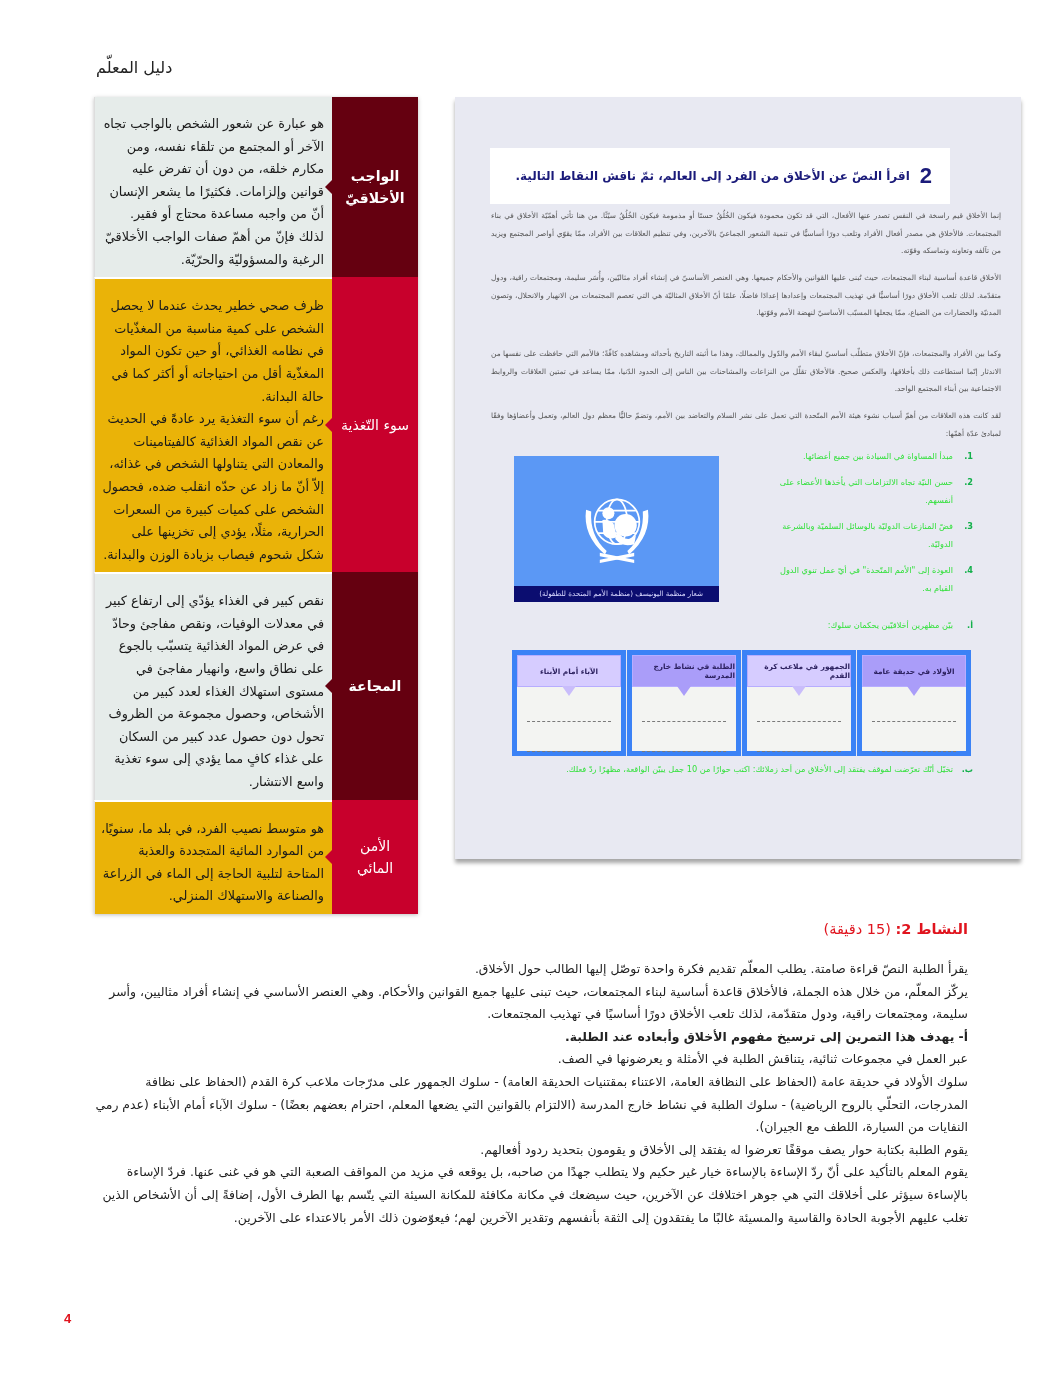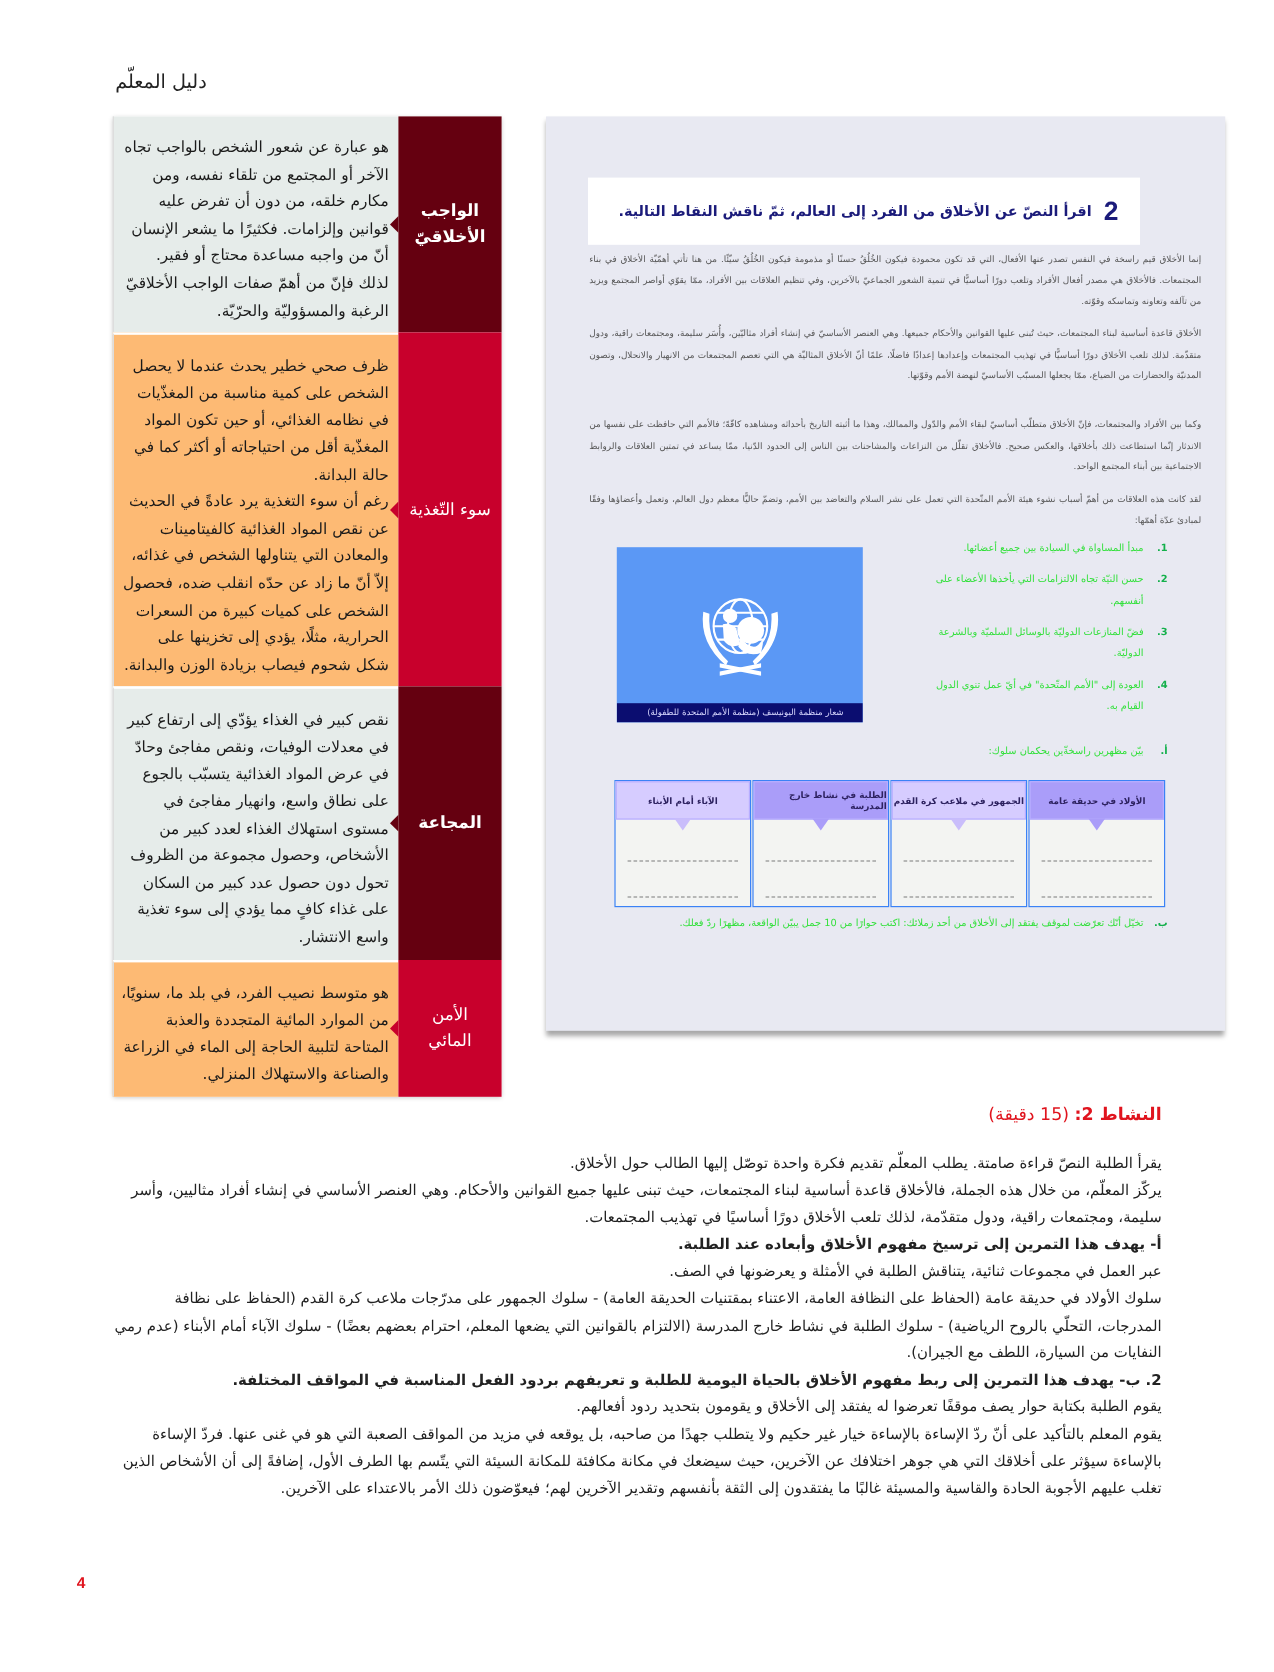--- a/index.html
+++ b/index.html
@@ -29,21 +29,21 @@
       margin-top: -7px; border-top: 7px solid transparent; border-bottom: 7px solid transparent;
       border-right: 7px solid; border-right-color: inherit;
     }
     .g-row.dark .g-term { background: #650010; border-right-color: #650010; font-weight: bold; }
     .g-row.red .g-term { background: #c8002c; border-right-color: #c8002c; }
     .g-def {
       flex: 1; font-size: 12.8px; line-height: 22.6px; padding: 16px 8px 6px 6px;
       text-align: right; border-left: 1px solid #ddd;
     }
     .g-row.dark .g-def { background: #e6ecea; }
-    .g-row.red .g-def { background: #fdba74; }
+    .g-row.red .g-def { background: #eab308; }
     .g-row + .g-row .g-def { border-top: 2px solid #fff; }
 
     
     .page-panel {
       position: absolute; left: 455px; top: 97px; width: 566px; height: 762px;
       background: #e8e9f2;
       box-shadow: 0 4px 4px rgba(0,0,0,0.35);
       direction: rtl;
     }
     .lesson-head {
@@ -86,21 +86,21 @@
       display: flex; font-size: 8.2px; color: #33e03c; line-height: 16px;
     }
     .task-a .num, .task-b .num { width: 20px; flex: 0 0 20px; color: #13b04b; font-weight: bold; }
 
     .behave-grid {
       position: absolute; left: 56px; top: 553px; width: 460px; height: 106px;
       display: flex; flex-direction: row;
     }
     .behave-col {
       flex: 1; background: #f3f4f2; margin-left: 1px; position: relative;
-      border: 1px solid #3b82f6;
+      border: 5px solid #3b82f6;
     }
     .behave-col .bh {
       height: 32px; display: flex; align-items: center; justify-content: center;
       font-size: 7.4px; font-weight: bold; color: #2d2260; position: relative;
       border: 1px solid #b7adff;
     }
     .behave-col.c-dark .bh { background: #aa9df9; }
     .behave-col.c-light .bh { background: #d6ccff; }
     .behave-col .bh::after {
       content: ""; position: absolute; left: 50%; bottom: -10px; margin-left: -7px;
@@ -213,21 +213,21 @@
         <path d="M86 30 Q90 60 64 82 L62 78 Q82 60 80 32 Z"></path>
         <path d="M30 84 L70 92 L70 88 L30 80 Z"></path>
         <path d="M70 84 L30 92 L30 88 L70 80 Z"></path>
       </g>
     </svg>
     <div class="unicef-caption">شعار منظمة اليونيسف (منظمة الأمم المتحدة للطفولة)</div>
   </div>
 
   <div class="task-a">
     <span class="num">أ.</span>
-    <span>بيّن مظهرين راسخةّين يحكمان سلوك:</span>
+    <span>بيّن مظهرين أخلاقيّين يحكمان سلوك:</span>
   </div>
 
   <div class="behave-grid">
     <div class="behave-col c-dark">
       <div class="bh">الأولاد في حديقة عامة</div>
       <div class="line l1"></div>
       <div class="line l2"></div>
     </div>
     <div class="behave-col c-light">
       <div class="bh">الجمهور في ملاعب كرة القدم</div>
@@ -256,18 +256,17 @@
   <b>النشاط 2:</b>
   <span>(15 دقيقة)</span>
 </div>
 
 <div class="body-text">
   <p>يقرأ الطلبة النصّ قراءة صامتة. يطلب المعلّم تقديم فكرة واحدة توصّل إليها الطالب حول الأخلاق.</p>
   <p>يركّز المعلّم، من خلال هذه الجملة، فالأخلاق قاعدة أساسية لبناء المجتمعات، حيث تبنى عليها جميع القوانين والأحكام. وهي العنصر الأساسي في إنشاء أفراد مثاليين، وأسر سليمة، ومجتمعات راقية، ودول متقدّمة، لذلك تلعب الأخلاق دورًا أساسيًا في تهذيب المجتمعات.</p>
   <p class="bold">أ- يهدف هذا التمرين إلى ترسيخ مفهوم الأخلاق وأبعاده عند الطلبة.</p>
   <p>عبر العمل في مجموعات ثنائية، يتناقش الطلبة في الأمثلة و يعرضونها في الصف.</p>
   <p>سلوك الأولاد في حديقة عامة (الحفاظ على النظافة العامة، الاعتناء بمقتنيات الحديقة العامة) - سلوك الجمهور على مدرّجات ملاعب كرة القدم (الحفاظ على نظافة المدرجات، التحلّي بالروح الرياضية) - سلوك الطلبة في نشاط خارج المدرسة (الالتزام بالقوانين التي يضعها المعلم، احترام بعضهم بعضًا) - سلوك الآباء أمام الأبناء (عدم رمي النفايات من السيارة، اللطف مع الجيران).</p>
-  <p class="bold">2. ب- يهدف هذا التمرين إلى ربط مفهوم الأخلاق بالحياة اليومية للطلبة و تعريفهم بردود الفعل المناسبة في المواقف المختلفة.</p>
   <p>يقوم الطلبة  بكتابة حوار يصف موقفًا تعرضوا له يفتقد إلى الأخلاق و يقومون بتحديد ردود أفعالهم.</p>
   <p>يقوم المعلم بالتأكيد على أنّ ردّ الإساءة بالإساءة خيار غير حكيم ولا يتطلب جهدًا من صاحبه، بل يوقعه في مزيد من المواقف الصعبة التي هو في غنى عنها. فردّ الإساءة بالإساءة سيؤثر على أخلاقك التي هي جوهر اختلافك عن الآخرين، حيث سيضعك في مكانة مكافئة للمكانة السيئة التي يتّسم بها الطرف الأول، إضافةً إلى أن الأشخاص الذين تغلب عليهم الأجوبة الحادة والقاسية والمسيئة غالبًا ما يفتقدون إلى الثقة بأنفسهم وتقدير الآخرين لهم؛ فيعوّضون ذلك الأمر بالاعتداء على الآخرين.</p>
 </div>
 
 <div class="page-number">4</div>
 
 </body></html>

